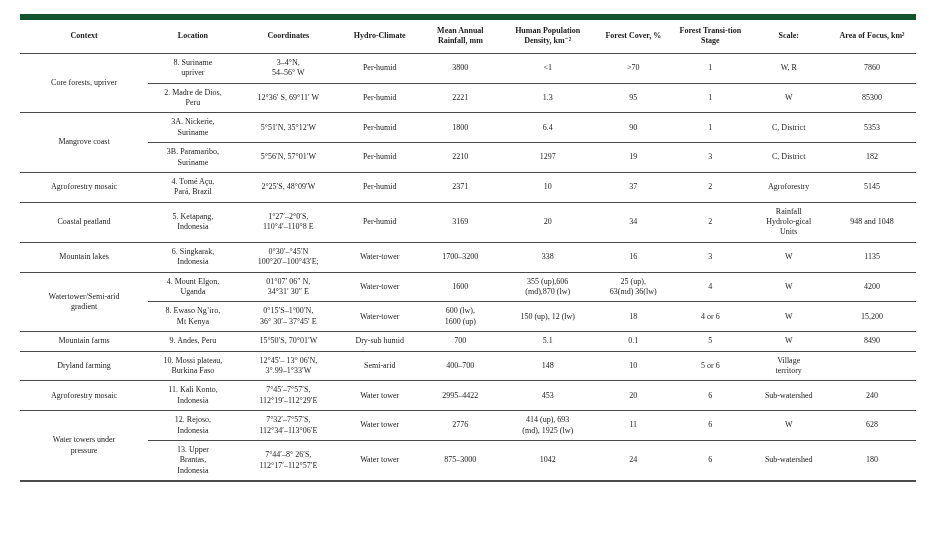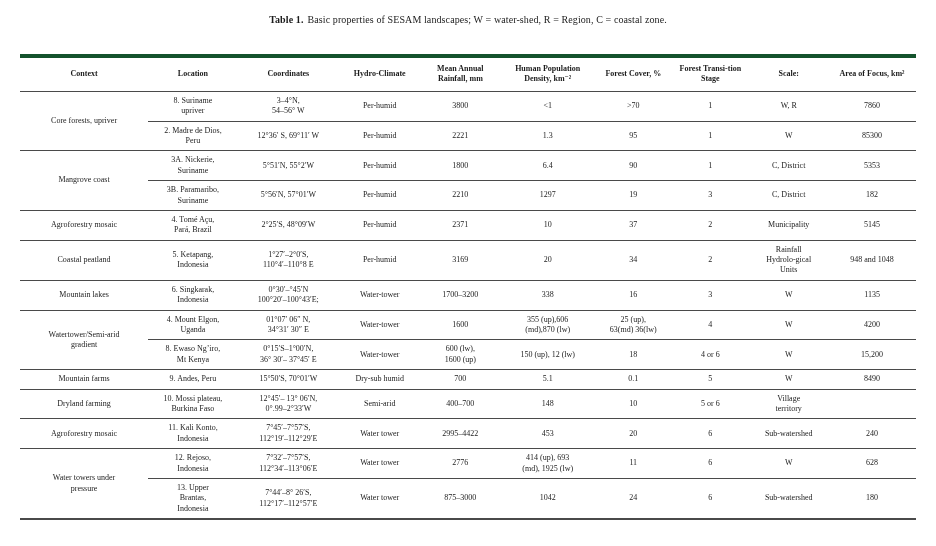--- a/index.html
+++ b/index.html
@@ -23,24 +23,23 @@
     text-align: center;
     font-size: 10px;
     margin-bottom: 12px;
     letter-spacing: 0.1px;
   }
   .caption .cap-label { font-weight: bold; margin-right: 4px; }
   table.tbl {
     width: 100%;
     border-collapse: collapse;
     table-layout: fixed;
-    border-top: 4px solid #14532d;
+    border-top: 6px solid #14532d;
     border-bottom: 2px solid #4a4a4a;
     font-size: 8px;
-    margin-top: 29px;
   }
   table.tbl thead th {
     font-weight: bold;
     font-size: 8px;
     line-height: 1.3;
     text-align: center;
     vertical-align: middle;
     padding: 6px 3px;
     border-bottom: 1.5px solid #4a4a4a;
     white-space: pre-line;
@@ -55,23 +54,20 @@
   }
   
   table.tbl tr.group-start > td { border-top: 1.5px solid #4a4a4a; }
   
   table.tbl tr.inner > td { border-top: 1px solid #4a4a4a; }
 </style>
 </head>
 <body>
 
 <div class="page">
-  <div class="caption">
-    <span class="cap-label">Table 1.</span><span class="cap-text">Basic properties of SESAM landscapes; W = water-shed, R = Region, C = coastal zone.</span>
-  </div>
   <table class="tbl">
     <colgroup id="colgroup">
         <col style="width: 14.3%;">
         <col style="width: 10%;">
         <col style="width: 11.3%;">
         <col style="width: 9.1%;">
         <col style="width: 8.9%;">
         <col style="width: 10.6%;">
         <col style="width: 8.5%;">
         <col style="width: 8.7%;">
@@ -116,21 +112,21 @@
           <td>1.3</td>
           <td>95</td>
           <td>1</td>
           <td>W</td>
           <td>85300</td>
         </tr>
         <tr class="group-start">
           <td rowspan="2">Mangrove coast</td>
           <td>3A. Nickerie,
 Suriname</td>
-          <td>5°51′N, 55°2′W</td>
+          <td>5°51′N, 35°12′W</td>
           <td>Per-humid</td>
           <td>1800</td>
           <td>6.4</td>
           <td>90</td>
           <td>1</td>
           <td>C, District</td>
           <td>5353</td>
         </tr>
         <tr class="inner">
           <td>3B. Paramaribo,
@@ -147,21 +143,21 @@
         <tr class="group-start">
           <td rowspan="1">Agroforestry mosaic</td>
           <td>4. Tomé Açu,
 Pará, Brazil</td>
           <td>2°25′S, 48°09′W</td>
           <td>Per-humid</td>
           <td>2371</td>
           <td>10</td>
           <td>37</td>
           <td>2</td>
-          <td>Municipality</td>
+          <td>Agroforestry</td>
           <td>5145</td>
         </tr>
         <tr class="group-start">
           <td rowspan="1">Coastal peatland</td>
           <td>5. Ketapang,
 Indonesia</td>
           <td>1°27′–2°0′S,
 110°4′–110°8 E</td>
           <td>Per-humid</td>
           <td>3169</td>
@@ -228,21 +224,21 @@
           <td>0.1</td>
           <td>5</td>
           <td>W</td>
           <td>8490</td>
         </tr>
         <tr class="group-start">
           <td rowspan="1">Dryland farming</td>
           <td>10. Mossi plateau,
 Burkina Faso</td>
           <td>12°45′– 13° 06′N,
-0°.99–2°33′W</td>
+3°.99–1°33′W</td>
           <td>Semi-arid</td>
           <td>400–700</td>
           <td>148</td>
           <td>10</td>
           <td>5 or 6</td>
           <td>Village
 territory</td>
           <td></td>
         </tr>
         <tr class="group-start">

